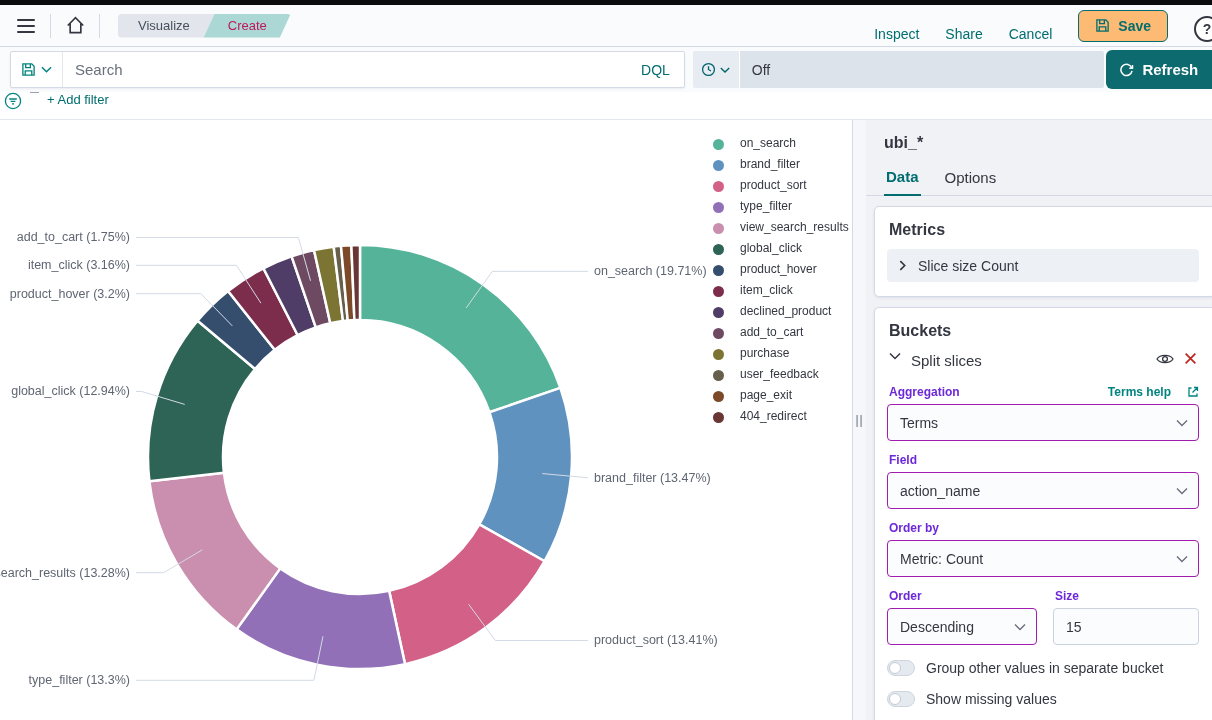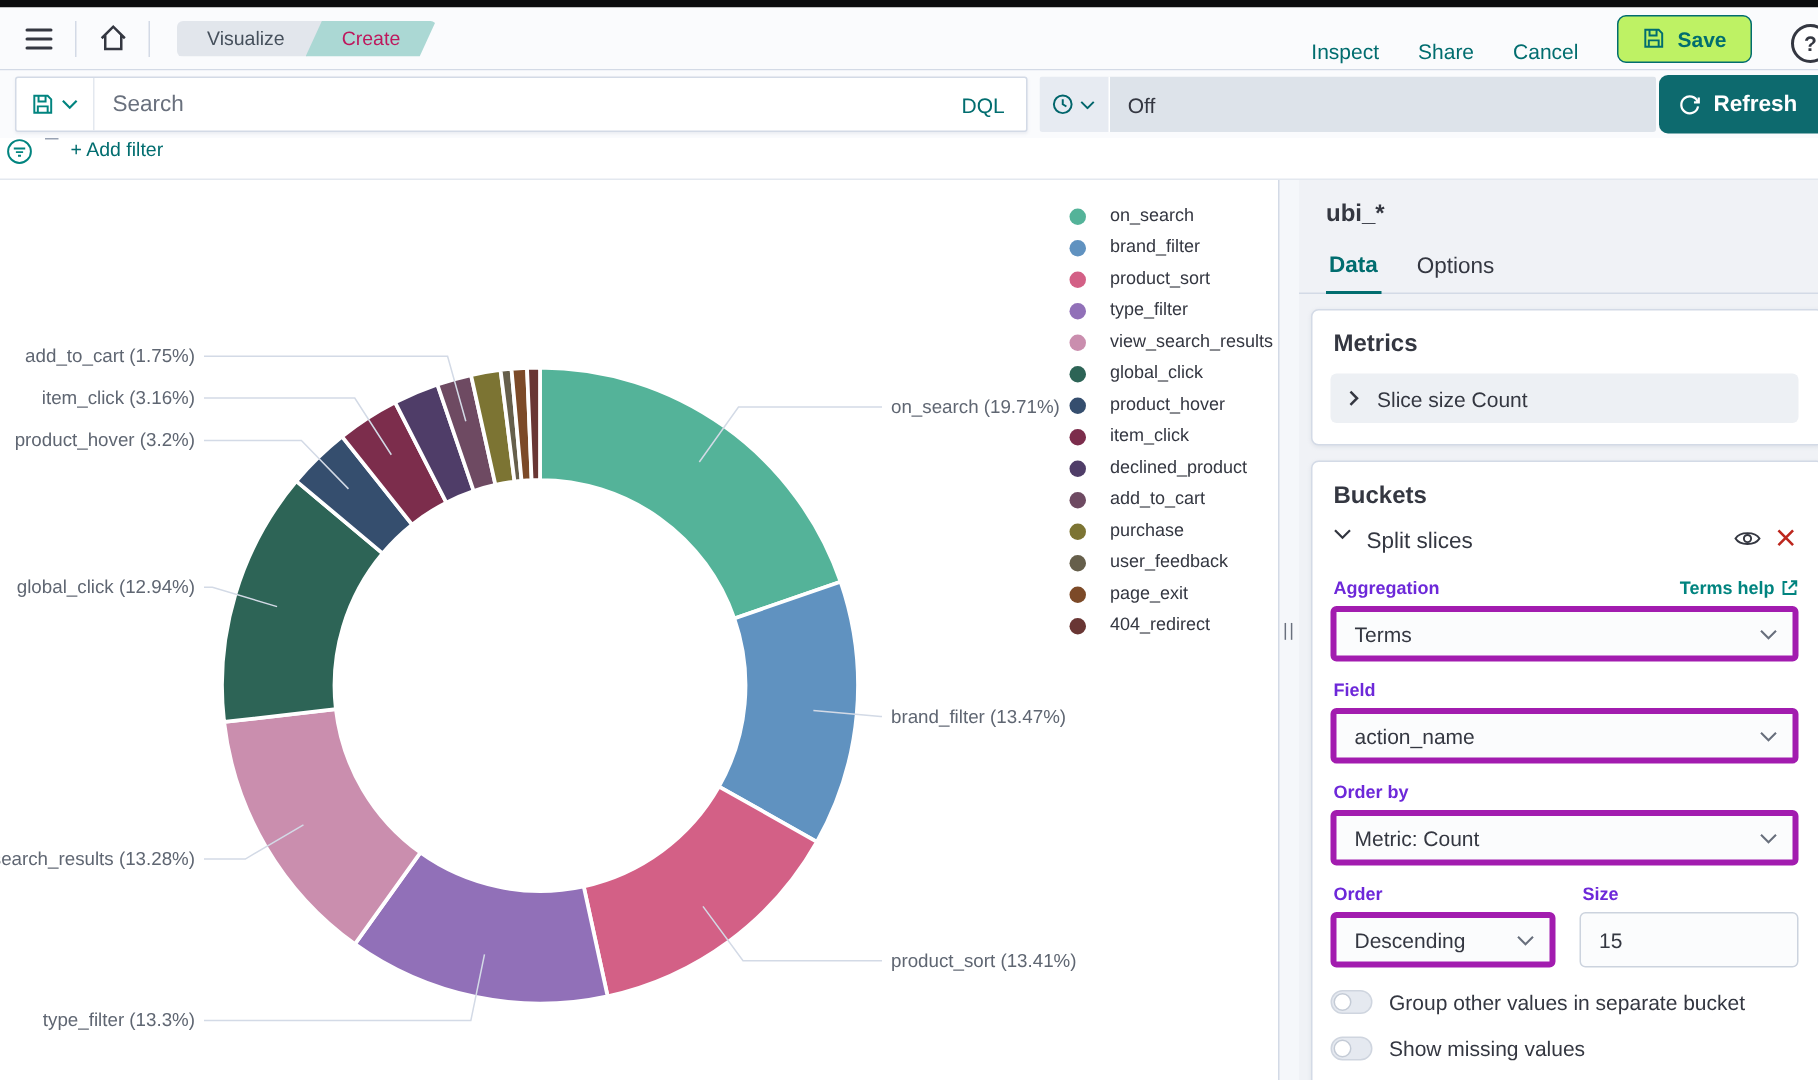--- a/index.html
+++ b/index.html
@@ -20,21 +20,21 @@
   .crumb { height:24px; display:flex; align-items:center; padding:0 20px; font-size:13px;
     color:#46505c; cursor:pointer; }
   .crumb.gray { background:#e2e6ec; border-radius:4px 0 0 4px; margin-right:-12px;
     clip-path:polygon(0 0, 100% 0, calc(100% - 11px) 100%, 0 100%); padding-right:26px;text-align:right; }
   .crumb.teal { background:#abd8d4; border-radius:0 4px 4px 0; color:#be185d;
     clip-path:polygon(11px 0, 100% 0, calc(100% - 11px) 100%, 0 100%); padding:0 24px 0 24px; }
   .header-right { margin-left:auto; display:flex; align-items:flex-end; gap:26px; }
   .hlink { color:#016d6f; font-size:14px; background:none; border:none; cursor:pointer;
     font-family:inherit; }
   .save-btn { display:flex; align-items:center; gap:8px; border:1px solid #016d6f; color:#016d6f;
-    background:#bef264; border-radius:6px; padding:7px 16px; font-size:14px; font-weight:bold;
+    background:#fdba74; border-radius:6px; padding:7px 16px; font-size:14px; font-weight:bold;
     cursor:pointer; font-family:inherit; }
   .help-circle { width:26px; height:26px; border:2px solid #343741; border-radius:50%;
     display:flex; align-items:center; justify-content:center; font-size:14px; font-weight:bold;
     color:#343741; flex:0 0 auto; margin-right:-18px; cursor:pointer; background:#fff; }
 
   
   .query-row { height:45px; background:#fafbfd; display:flex; align-items:center;
     padding-left:10px; }
   .search-group { width:685px; height:37px; background:#fff; border:1px solid #d3dae6;
     border-radius:2px; display:flex; align-items:center; box-shadow:0 1px 2px rgba(152,162,179,.15); }
@@ -87,23 +87,23 @@
     padding:12px 16px 14px 12px; box-shadow:0 1px 3px rgba(152,162,179,.2); }
   .card-heading { font-size:16px; font-weight:bold; margin:2px 0 10px 2px; }
   .metric-row { background:#edf0f4; border-radius:4px; height:33px; display:flex;
     align-items:center; gap:10px; padding:0 10px; cursor:pointer; }
   .metric-row span { font-size:14px; color:#343741; }
   .split-header { display:flex; align-items:flex-start; gap:10px; padding:2px 2px 4px; }
   .split-title { font-size:15px; color:#343741; flex:1; cursor:pointer; }
   .icon-sm { background:none; border:none; cursor:pointer; display:flex; align-items:center; }
   .field-label { font-size:12px; font-weight:bold; color:#6d28d9; margin:12px 0 5px 2px; }
   .label-row { display:flex; align-items:baseline; justify-content:space-between; }
-  .help-link { font-size:12px; font-weight:bold; color:#01847f; display:flex; gap:4px;
+  .help-link { font-size:12px; font-weight:bold; color:#01847f; display:flex; gap:16px;
     align-items:center; background:none; border:none; cursor:pointer; font-family:inherit; }
-  .select { height:37px; background:#fbfcfd; border:4px solid #a21caf; border-radius:4px;
+  .select { height:37px; background:#fbfcfd; border:1px solid #a21caf; border-radius:4px;
     display:flex; align-items:center; justify-content:space-between; padding:0 10px 0 12px;
     font-size:14px; color:#343741; cursor:pointer; }
   .two-col { display:grid; grid-template-columns:150px 1fr; column-gap:16px; }
   .text-input { height:37px; width:100%; background:#fbfcfd; border:1px solid #ccd3de;
     border-radius:4px; font-size:14px; padding:0 12px; color:#343741; font-family:inherit; }
   .toggle-row { display:flex; align-items:flex-end; gap:11px; margin-top:15px; }
   .toggle { width:28px; height:16px; border-radius:8px; background:#e5e9f0;
     border:1px solid #cfd5df; position:relative; cursor:pointer; flex:0 0 auto; }
   .toggle .knob { position:absolute; left:1px; top:1px; width:12px; height:12px;
     border-radius:50%; background:#fff; border:1px solid #c4cbd6; }

